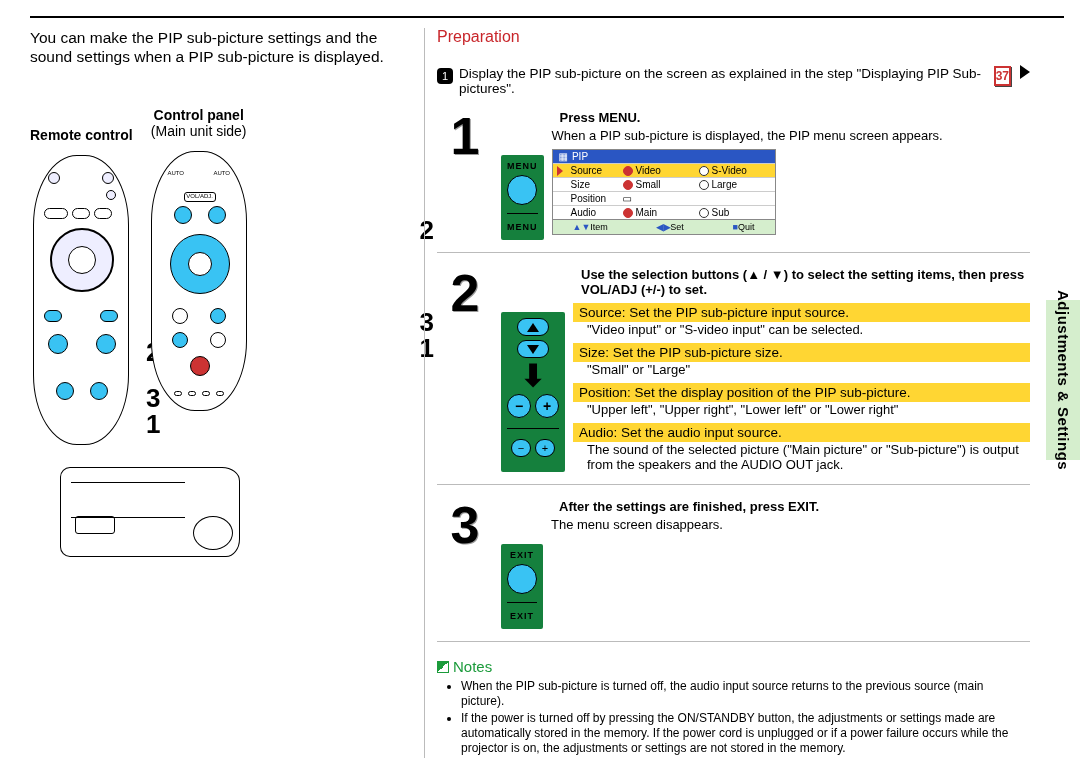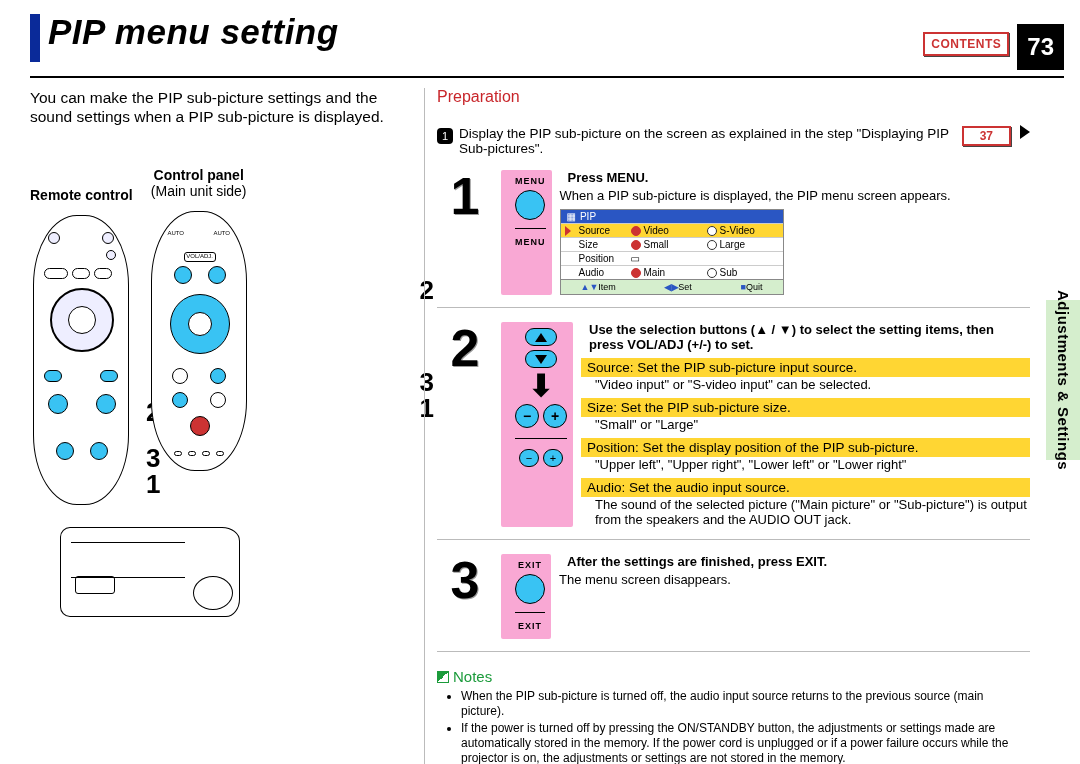--- a/index.html
+++ b/index.html
@@ -183,21 +183,21 @@
   
   .prep-title { color: #c8252a; font-size: 16px; margin-bottom: 20px; }
   .prep-line { font-size: 13.5px; display: flex; align-items: flex-start; gap: 6px; }
   .bullet1 {
     width: 16px; height: 16px; border-radius: 4px; background: #000;
     color: #fff; font-size: 11px; display: inline-flex; align-items: center; justify-content: center;
     flex-shrink: 0; margin-top: 2px;
   }
   .step-ref {
     border: 2px solid #c33; color: #c33; font-size: 12px; font-weight: bold;
-    padding: 1px 16px; margin-left: 4px; box-shadow: 1px 1px 0 #444;
+    padding: 1px 0; margin-left: 4px; box-shadow: 1px 1px 0 #444;
   }
   .diamond-arrow {
     display: inline-block;
     width: 0; height: 0;
     border-top: 7px solid transparent;
     border-bottom: 7px solid transparent;
     border-left: 10px solid #000;
     margin-left: 3px; vertical-align: middle;
     position: relative;
     top: -1px;
@@ -216,27 +216,28 @@
     align-items: center;
   }
   .step-num {
     font-size: 52px;
     font-weight: 900;
     line-height: 1;
     text-shadow: 1px 1px 0 #999;
     margin-bottom: 6px;
   }
   .step-btn-group {
-    background: #f9a8d4;
+    background: #15803d;
     border-radius: 2px;
-    padding: 6px 6px 8px 14px;
+    padding: 6px 6px 8px 6px;
     display: flex;
     flex-direction: column;
     align-items: center;
     gap: 4px;
+    margin-top: 45px;
   }
   .btn-label { font-size: 9px; letter-spacing: 1px; font-weight: bold; }
   .icon-btn {
     width: 30px; height: 30px; border: 1px solid #000; border-radius: 50%;
     background: #39c3f3; display: flex; align-items: center; justify-content: center;
     font-size: 14px; font-weight: bold;
   }
   .icon-btn.small { width: 24px; height: 24px; }
   .tri-up, .tri-down {
     width: 0; height: 0;
@@ -304,26 +305,20 @@
   .notes-list { font-size: 12px; margin-top: 4px; margin-left: 12px; }
   .notes-list li { margin-bottom: 2px; list-style: disc; margin-left: 12px; line-height: 1.25; }
   
   .hr { border-top: 1px solid #bbb; margin-top: 12px; }
 </style>
 </head>
 <body>
 
 <div class="page">
 
-  <div class="header">
-    <div class="blue-bar"></div>
-    <div class="title">PIP menu setting</div>
-    <div class="contents-btn">CONTENTS</div>
-    <div class="page-number">73</div>
-  </div>
   <div class="title-underline"></div>
 
   <div class="side-tab">
     <div class="txt">
       <span>Adjustments &amp;</span>
       <span>Settings</span>
     </div>
   </div>
 
   <div class="cols">

